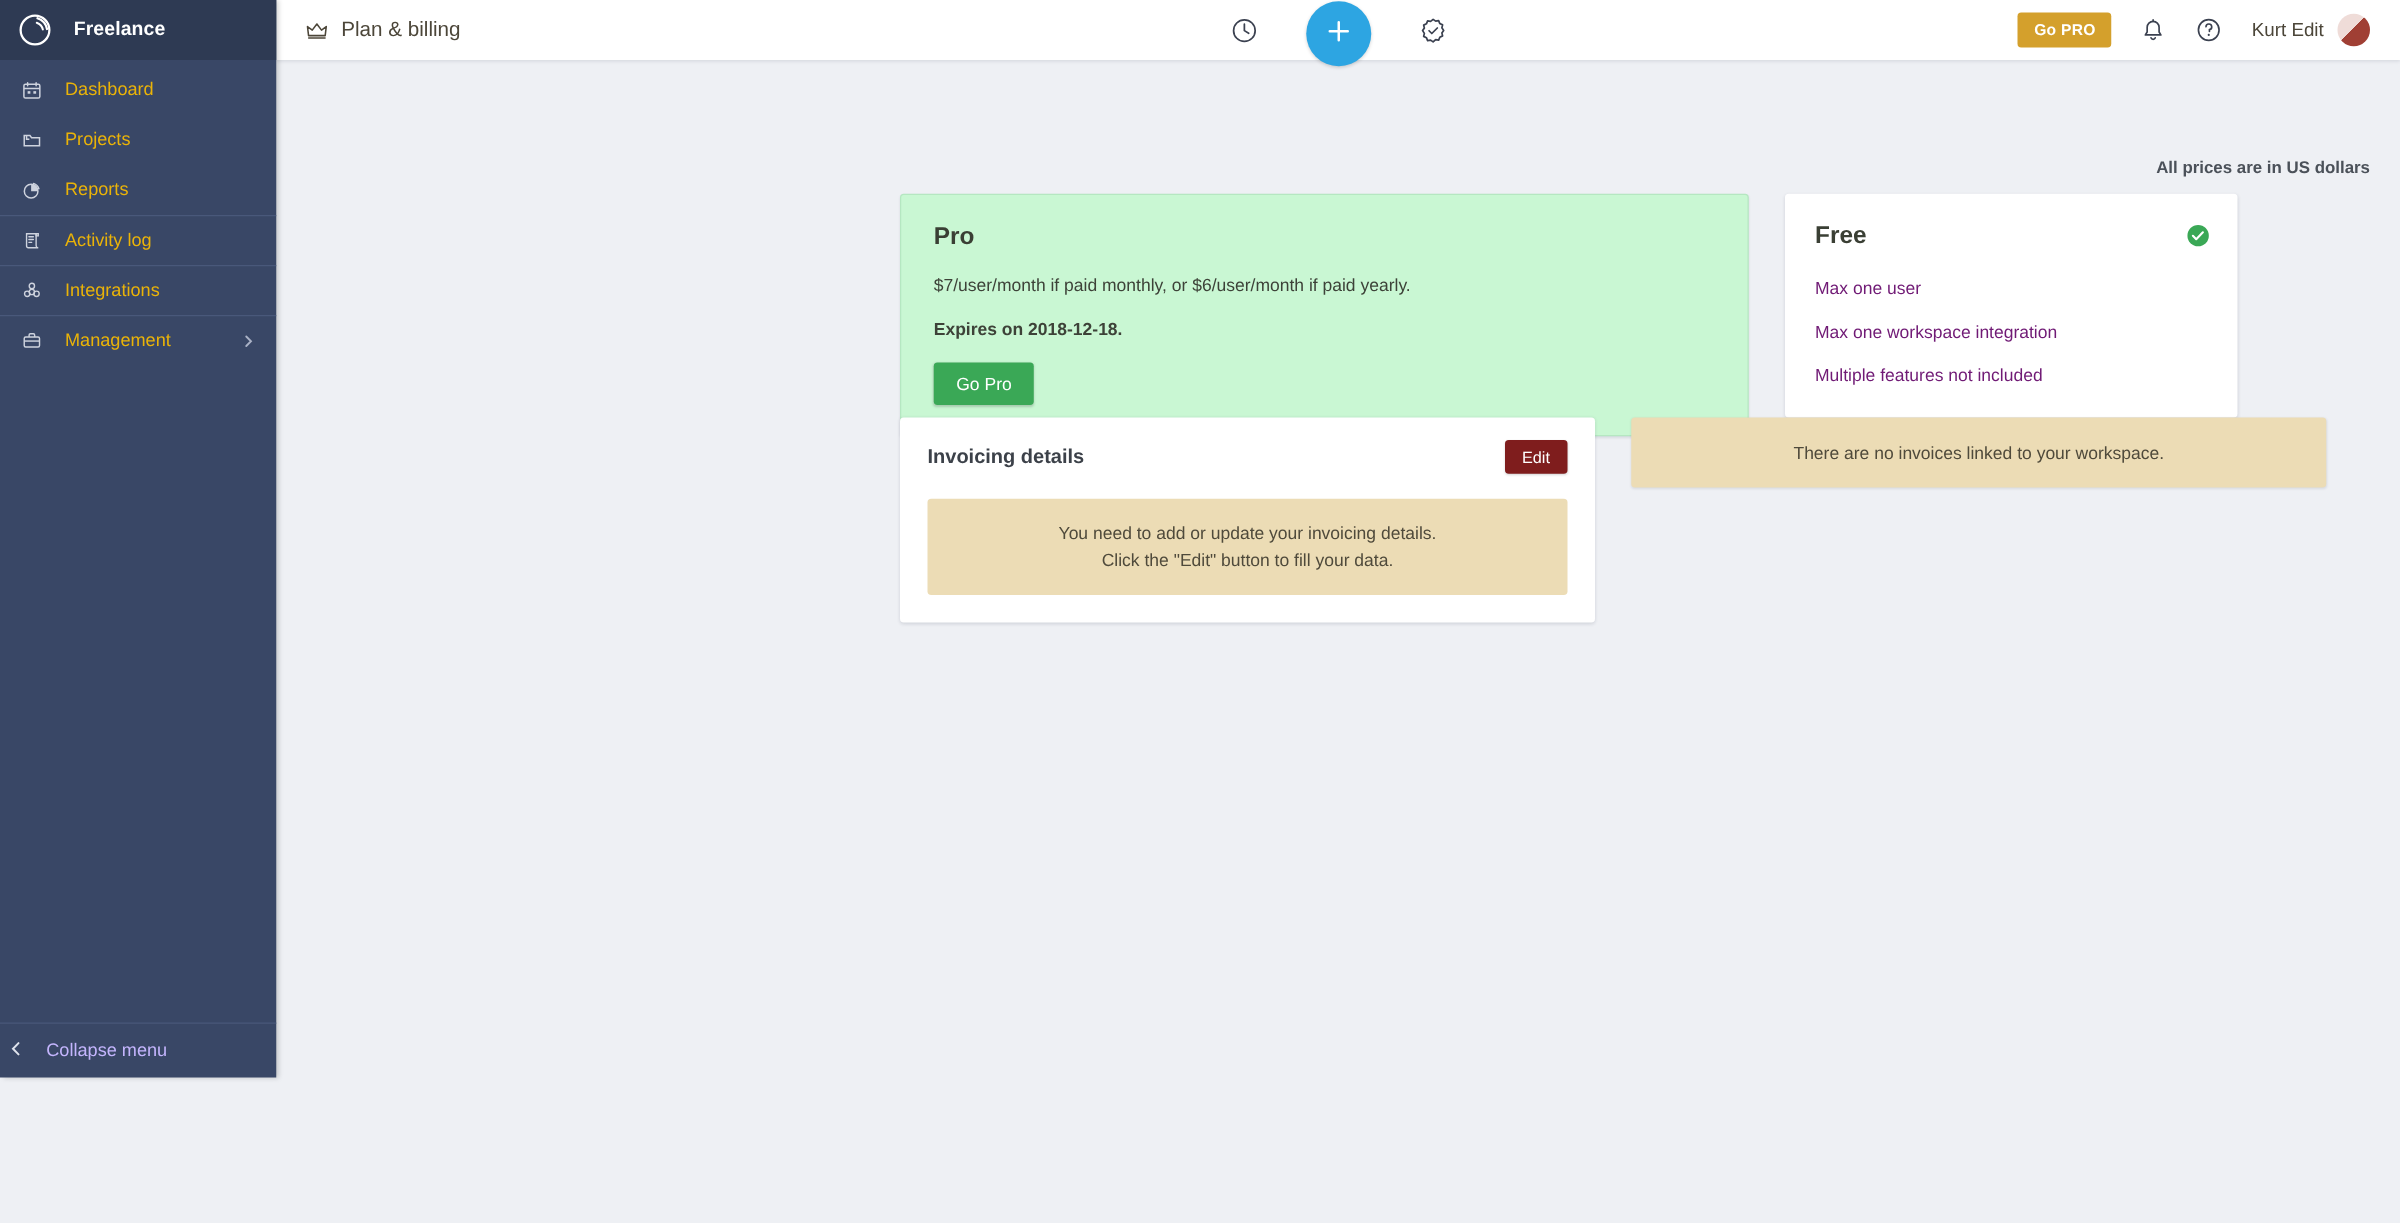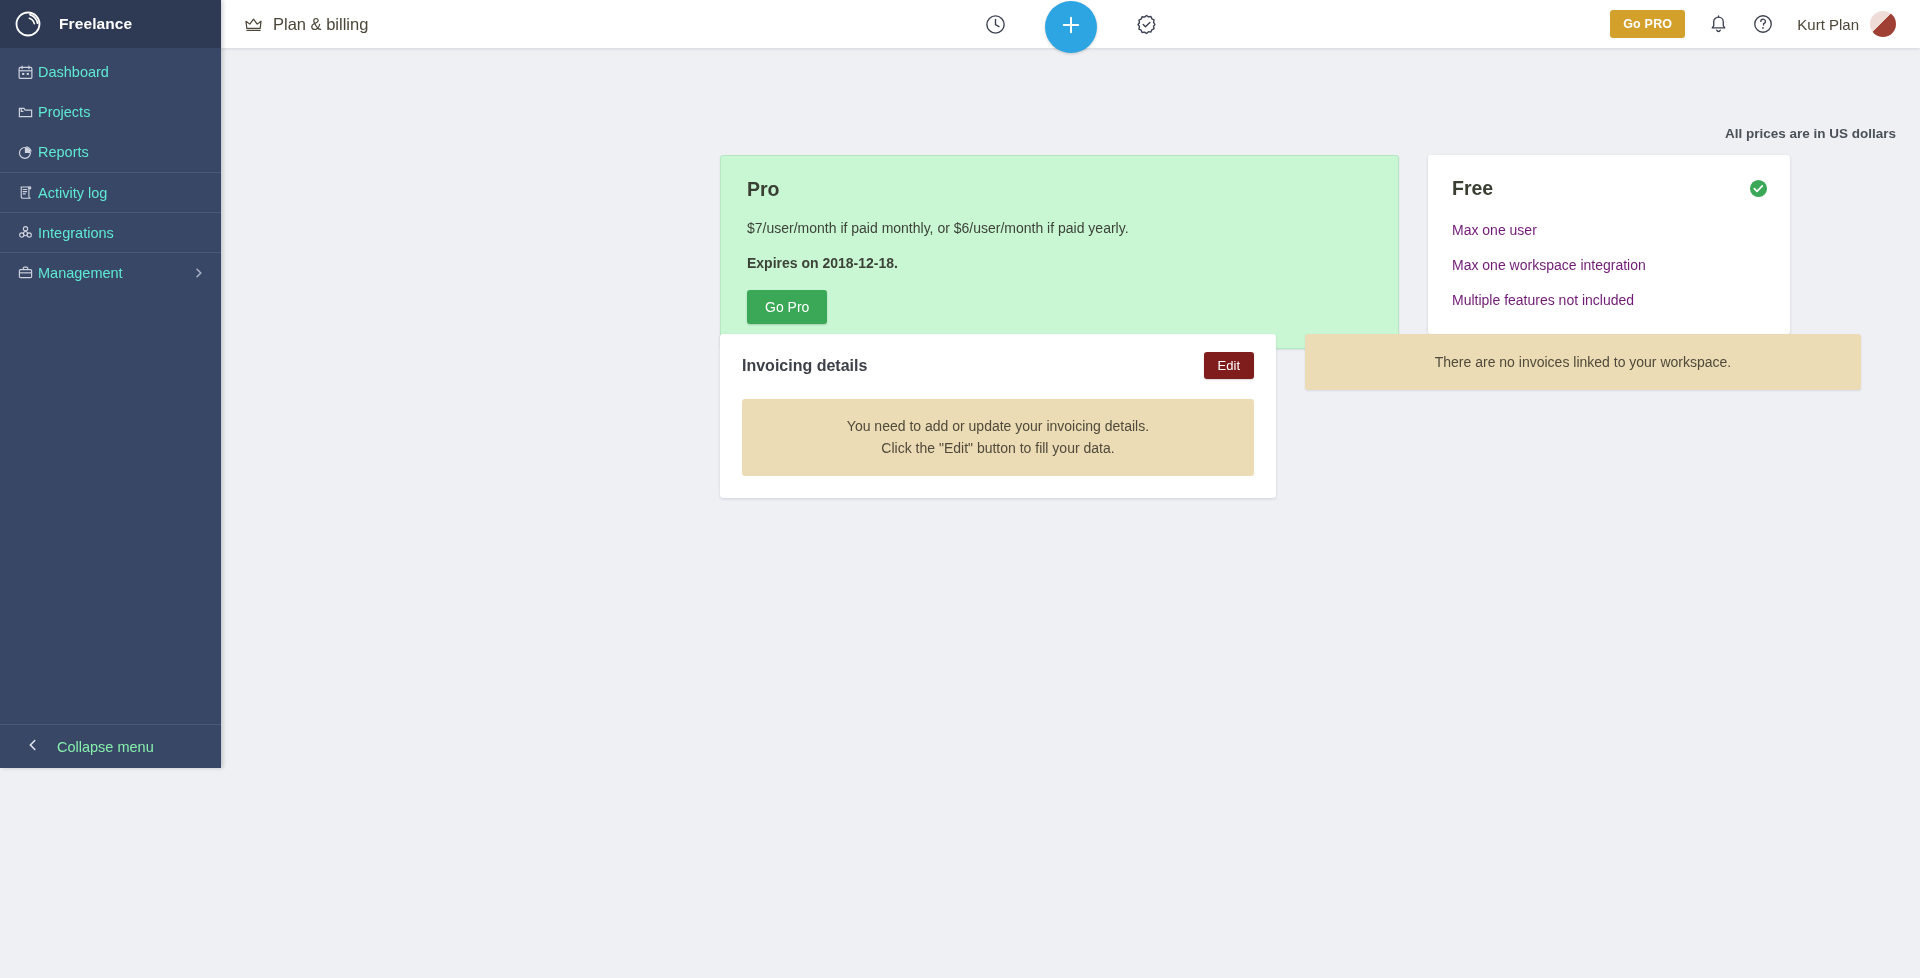--- a/index.html
+++ b/index.html
@@ -6,21 +6,21 @@
   html, body {
     width: 1920px; height: 978px;
     font-family: "Liberation Sans", sans-serif;
     background: #eef0f4;
     overflow: hidden;
   }
   .app { display: flex; width: 1920px; height: 978px; }
 
   
   .sidebar {
-    width: 221px; min-width: 221px; height: 768px;
+    width: 221px; min-width: 221px; height: 862px;
     background: #394766;
     display: flex; flex-direction: column;
     position: relative;
     box-shadow: 2px 0 4px rgba(0,0,0,.18);
     z-index: 5;
   }
   .brand {
     height: 48px; min-height: 48px;
     background: #2e3a53;
     display: flex; align-items: center;
@@ -44,32 +44,32 @@
     font-size: 14.5px;
     cursor: pointer;
     position: relative;
   }
   .nav-item.sep-top { border-top: 1px solid #49587a; }
   .nav-ico {
     width: 26px; min-width: 26px; height: 22px;
     display: flex; align-items: center; justify-content: center;
     opacity: .95;
   }
-  .nav-label { color: #5eead4; }
+  .nav-label { margin-left: 14px; color: #eab308; }
   .nav-chev {
     position: absolute; right: 16px; top: 50%;
     transform: translateY(-50%);
     display: flex; align-items: center;
   }
   .collapse {
     margin-top: auto;
     height: 44px; min-height: 44px;
     display: flex; align-items: center;
-    padding-left: 26px;
-    color: #86efac; font-size: 14.5px;
+    padding-left: 6px;
+    color: #c4b5fd; font-size: 14.5px;
     border-top: 1px solid #49587a;
     cursor: pointer;
   }
   .collapse-label { margin-left: 17px; }
 
   
   .main { flex: 1; display: flex; flex-direction: column; min-width: 0; }
 
   .topbar {
     height: 48px; min-height: 48px;
@@ -339,21 +339,21 @@
           </svg>
         </span>
         <span class="tb-ico">
           <svg width="22" height="22" viewBox="0 0 24 24" fill="none" stroke="#3b4150" stroke-width="1.45">
             <circle cx="12" cy="12" r="9"></circle>
             <path d="M9.6 9.2a2.5 2.5 0 1 1 3 2.5v1.5" stroke-linecap="round"></path>
             <circle cx="12" cy="16.3" r=".95" fill="#3b4150" stroke="none"></circle>
           </svg>
         </span>
         <span class="user-box">
-          <span class="user-name">Kurt Plan</span>
+          <span class="user-name">Kurt Edit</span>
           <span class="avatar"></span>
         </span>
       </div>
     </header>
 
     <main class="content">
 
       <div class="prices-note">All prices are in US dollars</div>
 
       <section class="plan-row">

